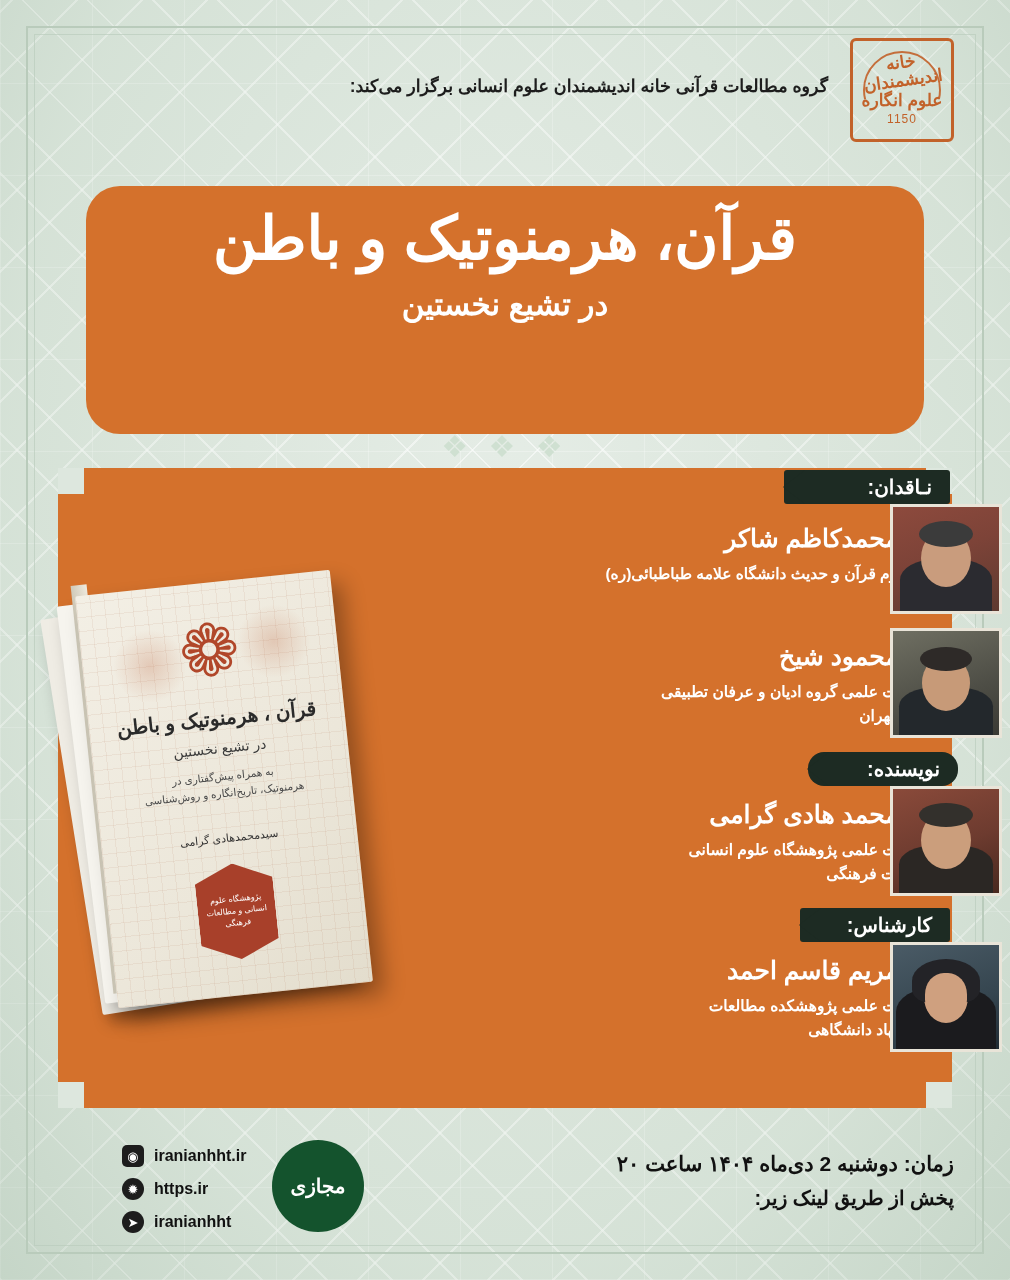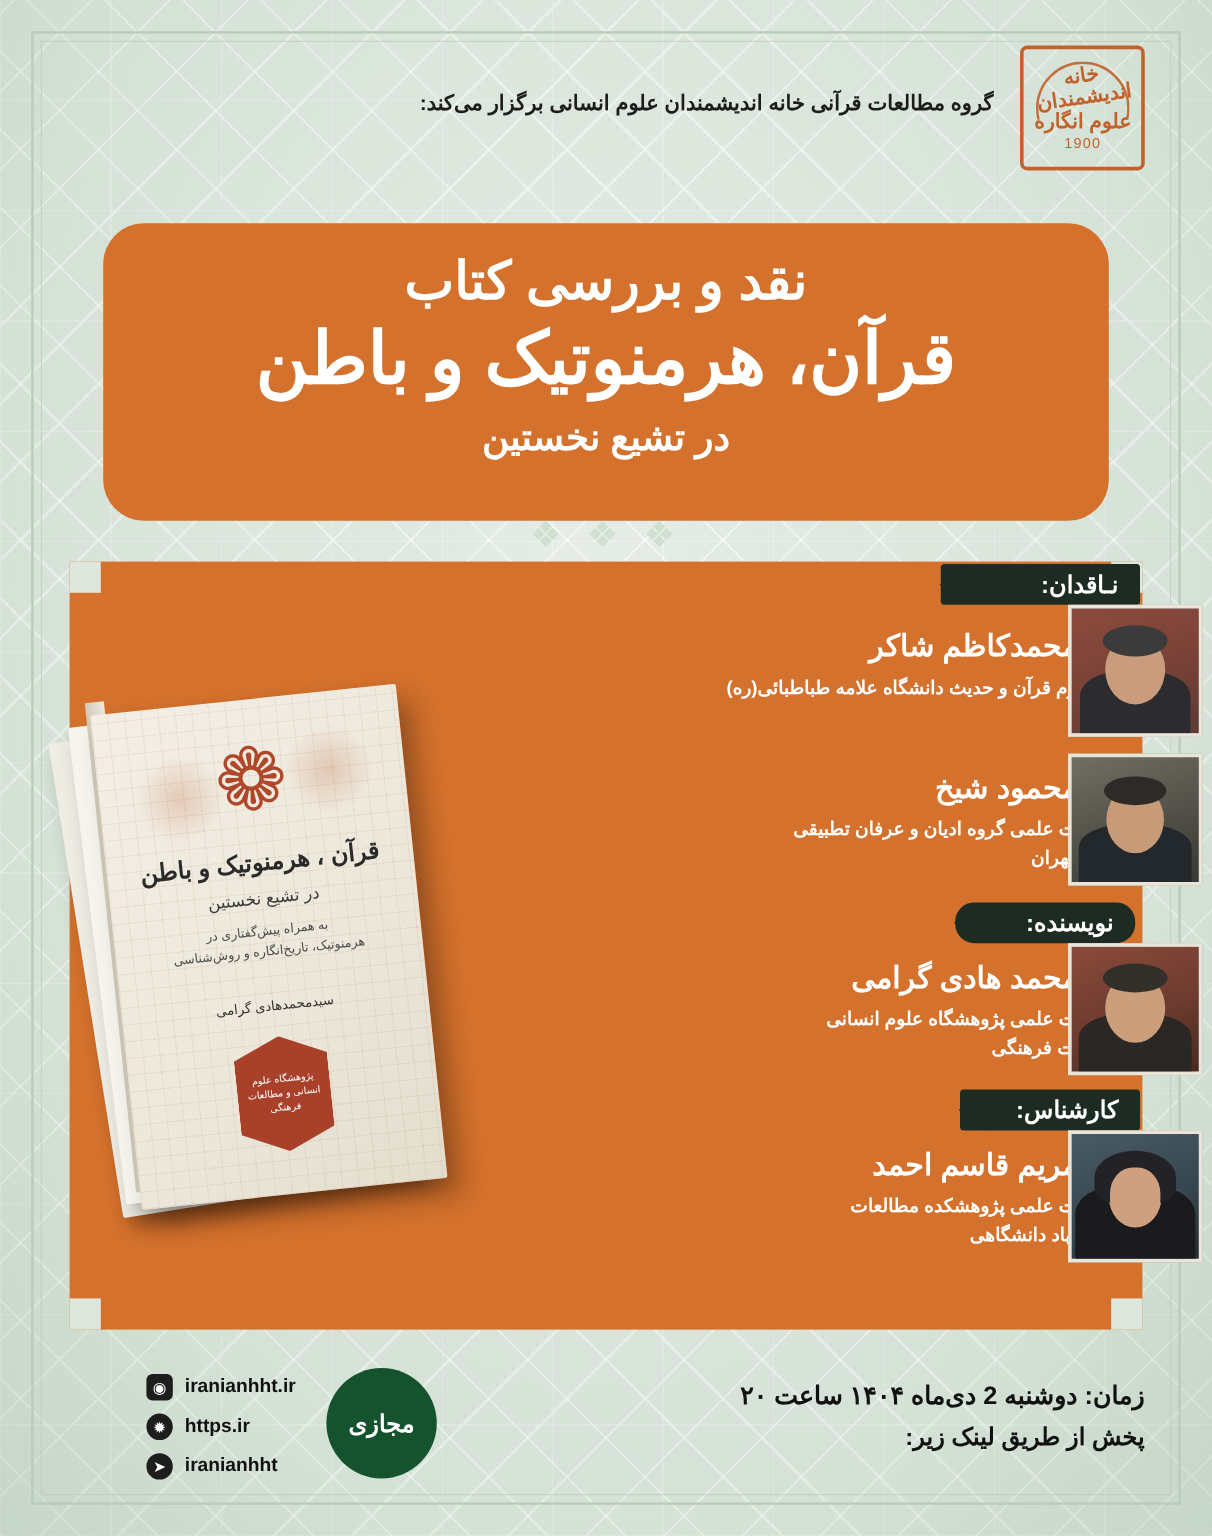--- a/index.html
+++ b/index.html
@@ -317,28 +317,27 @@
 
 <div class="bg"></div>
 <div class="bg-vignette"></div>
 <div class="frame"></div>
 
 <div class="logo">
   <div class="logo-ring"></div>
   <div class="logo-inner">
     <div class="logo-t1">خانه اندیشمندان</div>
     <div class="logo-t2">علوم انگاره</div>
-    <div class="logo-t3">1900</div>
+    <div class="logo-t3">1150</div>
   </div>
 </div>
 
 <div class="organizer">گروه مطالعات قرآنی خانه اندیشمندان علوم انسانی برگزار می‌کند:</div>
 
 <div class="title-card">
-  <div class="title-1">نقد و بررسی کتاب</div>
   <div class="title-2">قرآن، هرمنوتیک و باطن</div>
   <div class="title-3">در تشیع نخستین</div>
 </div>
 <div class="ornament">❖ ❖ ❖</div>
 
 <div class="panel">
   <div class="panel-notch-tl"></div>
   <div class="panel-notch-tr"></div>
   <div class="panel-notch-bl"></div>
   <div class="panel-notch-br"></div>
@@ -376,21 +375,21 @@
 <div class="person-name" style="right:60px; top:642px; width:530px;">دکتر محمود شیخ</div>
 <div class="person-desc" style="right:60px; top:680px; width:530px; white-space:pre-line;">عضو هیئت علمی گروه ادیان و عرفان تطبیقی
 دانشگاه تهران</div>
 <div class="photo" style="right:8px; top:628px; height:110px;">
   <div class="ph-bg" style="background:linear-gradient(160deg,#6f6f62 0%, #4e4e46 60%, #3a3a34 100%)"></div>
   <div class="ph-body" style="bottom:0; width:94px; height:48px; background:#23282c;"></div>
   <div class="ph-face" style="top:24px; width:48px; height:56px; background:#c79a78;"></div>
   <div class="ph-face" style="top:16px; width:52px; height:24px; background:#2e2a28;"></div>
 </div>
 
-<div class="tag" style="right:64px; top:752px; width:150px;border-radius:16px;">نویسنده:</div>
+<div class="tag" style="right:52px; top:752px; width:150px;border-radius:16px;">نویسنده:</div>
 <div class="person-name" style="right:60px; top:800px; width:530px;">دکتر محمد هادی گرامی</div>
 <div class="person-desc" style="right:60px; top:838px; width:530px; white-space:pre-line;">عضو هیئت علمی پژوهشگاه علوم انسانی
 و مطالعات فرهنگی</div>
 <div class="photo" style="right:8px; top:786px; height:110px;">
   <div class="ph-bg" style="background:linear-gradient(160deg,#8a4a3a 0%, #6d3b2f 55%, #49291f 100%)"></div>
   <div class="ph-body" style="bottom:0; width:94px; height:48px; background:#2b2724;"></div>
   <div class="ph-face" style="top:22px; width:50px; height:58px; background:#cb9e7c;"></div>
   <div class="ph-face" style="top:14px; width:54px; height:24px; background:#33302c;"></div>
 </div>
 

